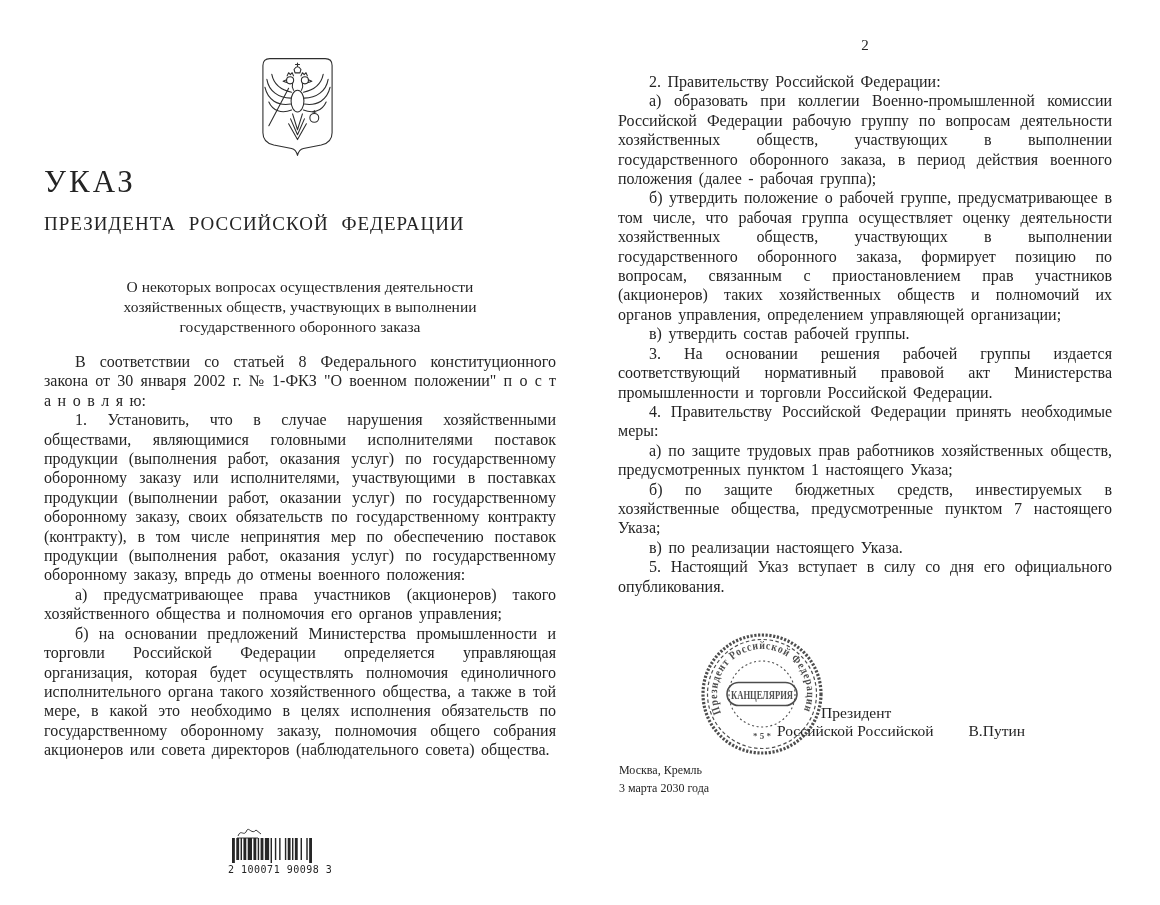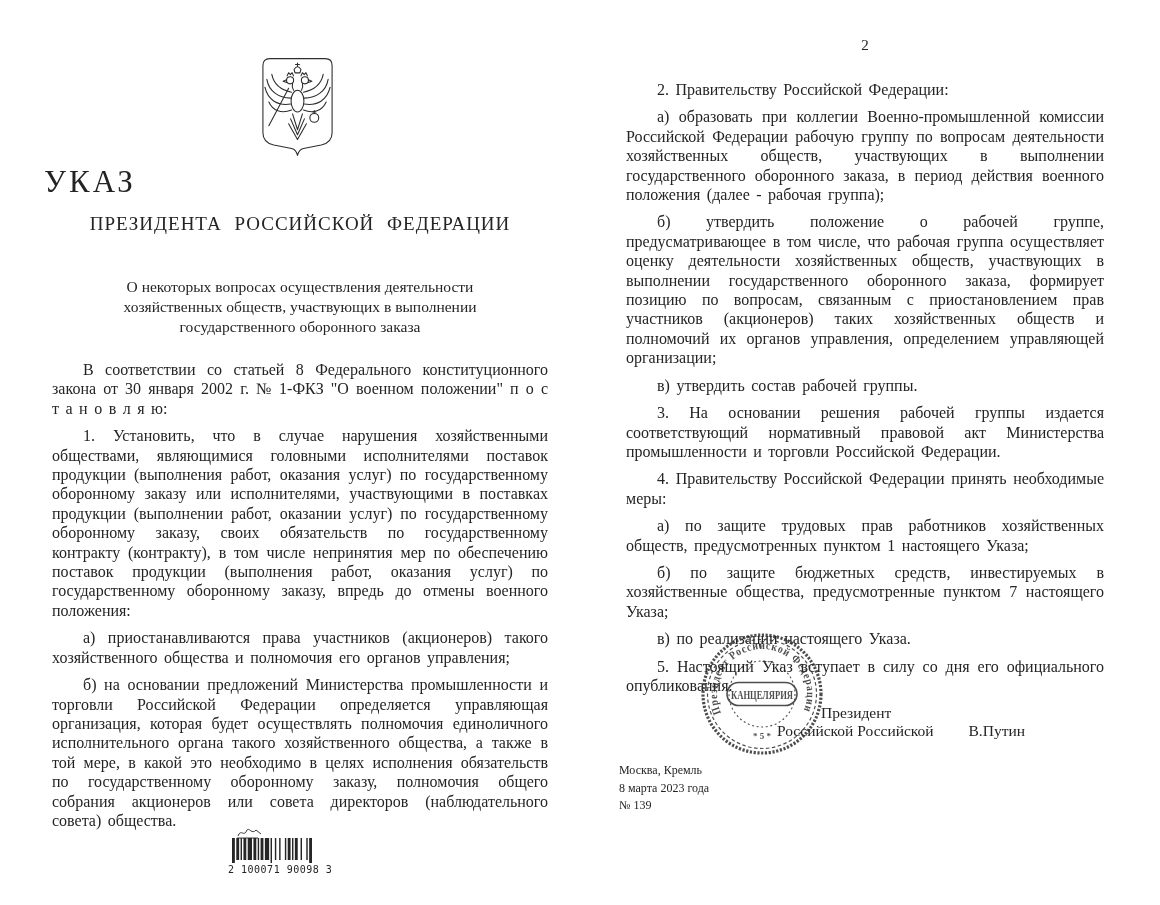--- a/index.html
+++ b/index.html
@@ -4,27 +4,27 @@
 <style>
   html,body{margin:0;padding:0;background:#fff;}
   #doc{
     position:relative;width:1160px;height:905px;background:#ffffff;overflow:hidden;
     font-family:"Liberation Serif","DejaVu Serif",serif;color:#242424;
   }
   .abs{position:absolute;}
   
   #emblem{left:256px;top:54px;width:83px;height:106px;}
   #type-title{left:44px;top:166px;width:512px;text-align:left;font-size:31px;letter-spacing:3px;line-height:1;}
-  #org-title{left:44px;top:214px;width:512px;text-align:center;font-size:19px;letter-spacing:1px;word-spacing:7px;line-height:1;white-space:nowrap;}
+  #org-title{left:44px;top:214px;width:512px;font-size:19px;letter-spacing:1px;word-spacing:7px;line-height:1;white-space:nowrap;}
   #subject{left:95px;top:277px;width:410px;text-align:center;font-weight:normal;font-size:15.5px;line-height:20px;}
   
   .body-col{font-size:16px;line-height:19.4px;word-spacing:2.5px;}
   #left-body{left:44px;top:352px;width:512px;}
   #right-body{left:618px;top:72px;width:494px;}
-  .par{margin:8px;padding:0;text-indent:31px;text-align:justify;}
+  .par{margin:0;padding:0;text-indent:31px;text-align:justify;}
   #page-num{left:618px;top:37px;width:494px;text-align:center;font-size:15px;}
   
   #stamp{left:700px;top:632px;width:124px;height:124px;opacity:.85;}
   
   #signature{left:777px;top:704px;width:248px;font-size:15.5px;line-height:18px;}
   #sig-line1{padding-left:44px;}
   #sig-line2{display:flex;justify-content:space-between;}
   
   #place-date{left:619px;top:762px;width:250px;font-size:12px;line-height:17.6px;}
   
@@ -57,21 +57,21 @@
     <path d="M59,59.5 l0,-3 M57.5,58 l3,0"></path>
   </svg>
 
   <div id="type-title" class="abs">УКАЗ</div>
   <div id="org-title" class="abs">ПРЕЗИДЕНТА РОССИЙСКОЙ ФЕДЕРАЦИИ</div>
   <div id="subject" class="abs">О некоторых вопросах осуществления деятельности хозяйственных обществ, участвующих в выполнении государственного оборонного заказа</div>
 
   <div id="left-body" class="abs body-col">
       <p class="par">В соответствии со статьей 8 Федерального конституционного закона от 30 января 2002 г. № 1-ФКЗ "О военном положении" п о с т а н о в л я ю:</p>
       <p class="par">1. Установить, что в случае нарушения хозяйственными обществами, являющимися головными исполнителями поставок продукции (выполнения работ, оказания услуг) по государственному оборонному заказу или исполнителями, участвующими в поставках продукции (выполнении работ, оказании услуг) по государственному оборонному заказу, своих обязательств по государственному контракту (контракту), в том числе непринятия мер по обеспечению поставок продукции (выполнения работ, оказания услуг) по государственному оборонному заказу, впредь до отмены военного положения:</p>
-      <p class="par">а) приостанавливаются права участников (акционеров) такого хозяйственного общества и полномочия его органов управления;</p>
+      <p class="par">а) предусматривающее права участников (акционеров) такого хозяйственного общества и полномочия его органов управления;</p>
       <p class="par">б) на основании предложений Министерства промышленности и торговли Российской Федерации определяется управляющая организация, которая будет осуществлять полномочия единоличного исполнительного органа такого хозяйственного общества, а также в той мере, в какой это необходимо в целях исполнения обязательств по государственному оборонному заказу, полномочия общего собрания акционеров или совета директоров (наблюдательного совета) общества.</p>
     </div>
 
   <div id="page-num" class="abs">2</div>
 
   <div id="right-body" class="abs body-col">
       <p class="par">2. Правительству Российской Федерации:</p>
       <p class="par">а) образовать при коллегии Военно-промышленной комиссии Российской Федерации рабочую группу по вопросам деятельности хозяйственных обществ, участвующих в выполнении государственного оборонного заказа, в период действия военного положения (далее - рабочая группа);</p>
       <p class="par">б) утвердить положение о рабочей группе, предусматривающее в том числе, что рабочая группа осуществляет оценку деятельности хозяйственных обществ, участвующих в выполнении государственного оборонного заказа, формирует позицию по вопросам, связанным с приостановлением прав участников (акционеров) таких хозяйственных обществ и полномочий их органов управления, определением управляющей организации;</p>
       <p class="par">в) утвердить состав рабочей группы.</p>
@@ -103,22 +103,21 @@
     </defs>
     <text font-size="11.5" font-weight="bold" fill="#2f2f2f" letter-spacing="1">
       <textPath href="#ringPath" startOffset="0" textLength="178" lengthAdjust="spacingAndGlyphs">Президент Российской Федерации</textPath>
     </text>
     <text x="62" y="107" text-anchor="middle" font-size="9" font-weight="bold" fill="#2f2f2f">* 5 *</text>
     <text x="62" y="66.5" text-anchor="middle" font-size="11.5" font-weight="bold" fill="#2f2f2f" textLength="62" lengthAdjust="spacingAndGlyphs">КАНЦЕЛЯРИЯ</text>
   </svg>
 
   <div id="place-date" class="abs">
       <div>Москва, Кремль</div>
-      <div>8 марта 2023 года</div>
-      <div>№ 139</div>
+      <div>3 марта 2030 года</div>
     </div>
 
   <svg id="barcode-mark" class="abs" viewBox="0 0 28 14" fill="none" stroke="#3a3a3a" stroke-width="1">
     <path d="M2,10 C5,2 8,12 11,4 C13,1 16,9 20,4 L25,8"></path>
     <path d="M1,12 L22,12"></path>
   </svg>
   <svg id="barcode-bars" class="abs" viewBox="0 0 80 25" preserveAspectRatio="none">
       <rect x="0.00" y="0" width="2.86" height="25" fill="#262626"></rect>
       <rect x="4.29" y="0" width="2.86" height="22" fill="#262626"></rect>
       <rect x="8.57" y="0" width="1.43" height="22" fill="#262626"></rect>

